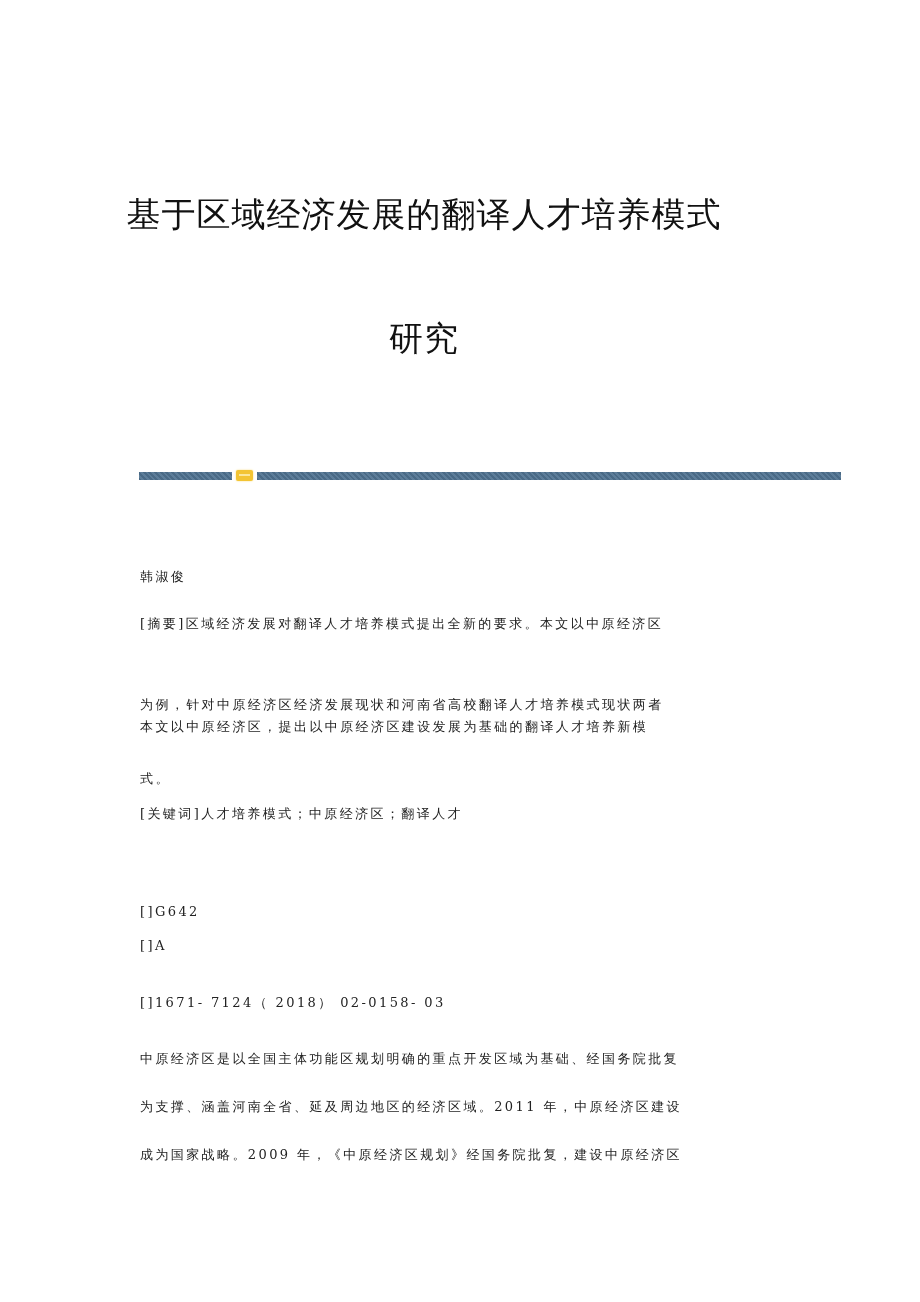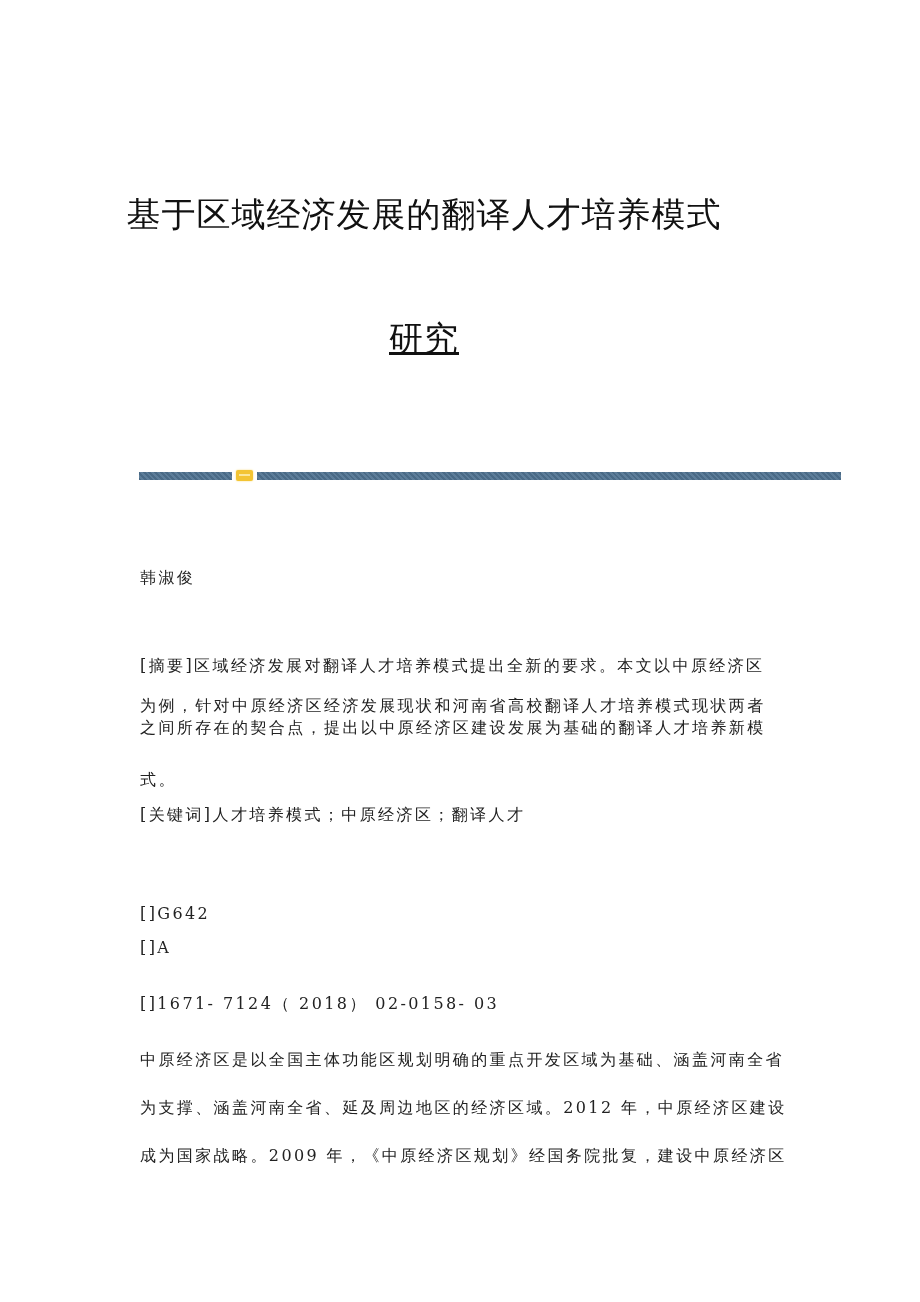--- a/index.html
+++ b/index.html
@@ -2,49 +2,49 @@
 <html><head>
   <meta charset="utf-8">
   <style>
     html, body { margin: 0; padding: 0; background: #ffffff; }
     body { width: 920px; height: 1302px; position: relative; overflow: hidden;
            font-family: "DejaVu Serif", "Liberation Serif", serif; color: #1a1a1a; }
     .title-line { position: absolute; left: 0; width: 848px; text-align: center;
                   font-family: "DejaVu Sans", "Liberation Sans", sans-serif;
                   font-size: 34px; font-weight: normal; letter-spacing: 1px; color: #111; }
     #title1 { top: 192px; }
-    #title2 { top: 316px; text-decoration: underline; }
+    #title2 { top: 316px; }
     .divider { position: absolute; top: 472px; height: 8px;
                background: repeating-linear-gradient(45deg, #4a6a86 0 2px, #5d7d99 2px 4px); }
     #div-left { left: 139px; width: 93px; }
     #div-right { left: 257px; width: 584px; }
     .divider-icon { position: absolute; left: 236px; top: 470px; width: 17px; height: 11px;
                     background: #f3c433; border-radius: 2px; box-shadow: 0 0 2px #f6d97a; }
     .divider-icon::after { content: ""; position: absolute; left: 3px; top: 4px; width: 11px;
                            height: 2px; background: #fbe79c; }
-    .line { position: absolute; left: 140px; font-size: 16px; white-space: nowrap;
+    .line { position: absolute; left: 140px; font-size: 13px; white-space: nowrap;
             letter-spacing: 2.4px; color: #222; }
   </style>
 </head>
 <body>
 
 <div id="title1" class="title-line">基于区域经济发展的翻译人才培养模式</div>
 <div id="title2" class="title-line">研究</div>
 
 <div id="div-left" class="divider"></div>
 <div class="divider-icon"></div>
 <div id="div-right" class="divider"></div>
 
 <div class="line" style="top:568px">韩淑俊</div>
 
-<div class="line" style="top:656px">[摘要]区域经济发展对翻译人才培养模式提出全新的要求。本文以中原经济区</div>
+<div class="line" style="top:615px">[摘要]区域经济发展对翻译人才培养模式提出全新的要求。本文以中原经济区</div>
 <div class="line" style="top:696px">为例，针对中原经济区经济发展现状和河南省高校翻译人才培养模式现状两者</div>
-<div class="line" style="top:718px">之间所存在的契合点，提出以中原经济区建设发展为基础的翻译人才培养新模</div>
+<div class="line" style="top:718px">本文以中原经济区，提出以中原经济区建设发展为基础的翻译人才培养新模</div>
 <div class="line" style="top:770px">式。</div>
 
 <div class="line" style="top:805px">[关键词]人才培养模式；中原经济区；翻译人才</div>
 <div class="line" style="top:904px">[]G642</div>
 <div class="line" style="top:938px">[]A</div>
 <div class="line" style="top:994px">[]1671- 7124（ 2018） 02-0158- 03</div>
 
-<div class="line" style="top:1050px">中原经济区是以全国主体功能区规划明确的重点开发区域为基础、涵盖河南全省</div>
-<div class="line" style="top:1098px">为支撑、涵盖河南全省、延及周边地区的经济区域。2012 年，中原经济区建设</div>
+<div class="line" style="top:1050px">中原经济区是以全国主体功能区规划明确的重点开发区域为基础、经国务院批复</div>
+<div class="line" style="top:1098px">为支撑、涵盖河南全省、延及周边地区的经济区域。2011 年，中原经济区建设</div>
 <div class="line" style="top:1146px">成为国家战略。2009 年，《中原经济区规划》经国务院批复，建设中原经济区</div>
 
 </body></html>

